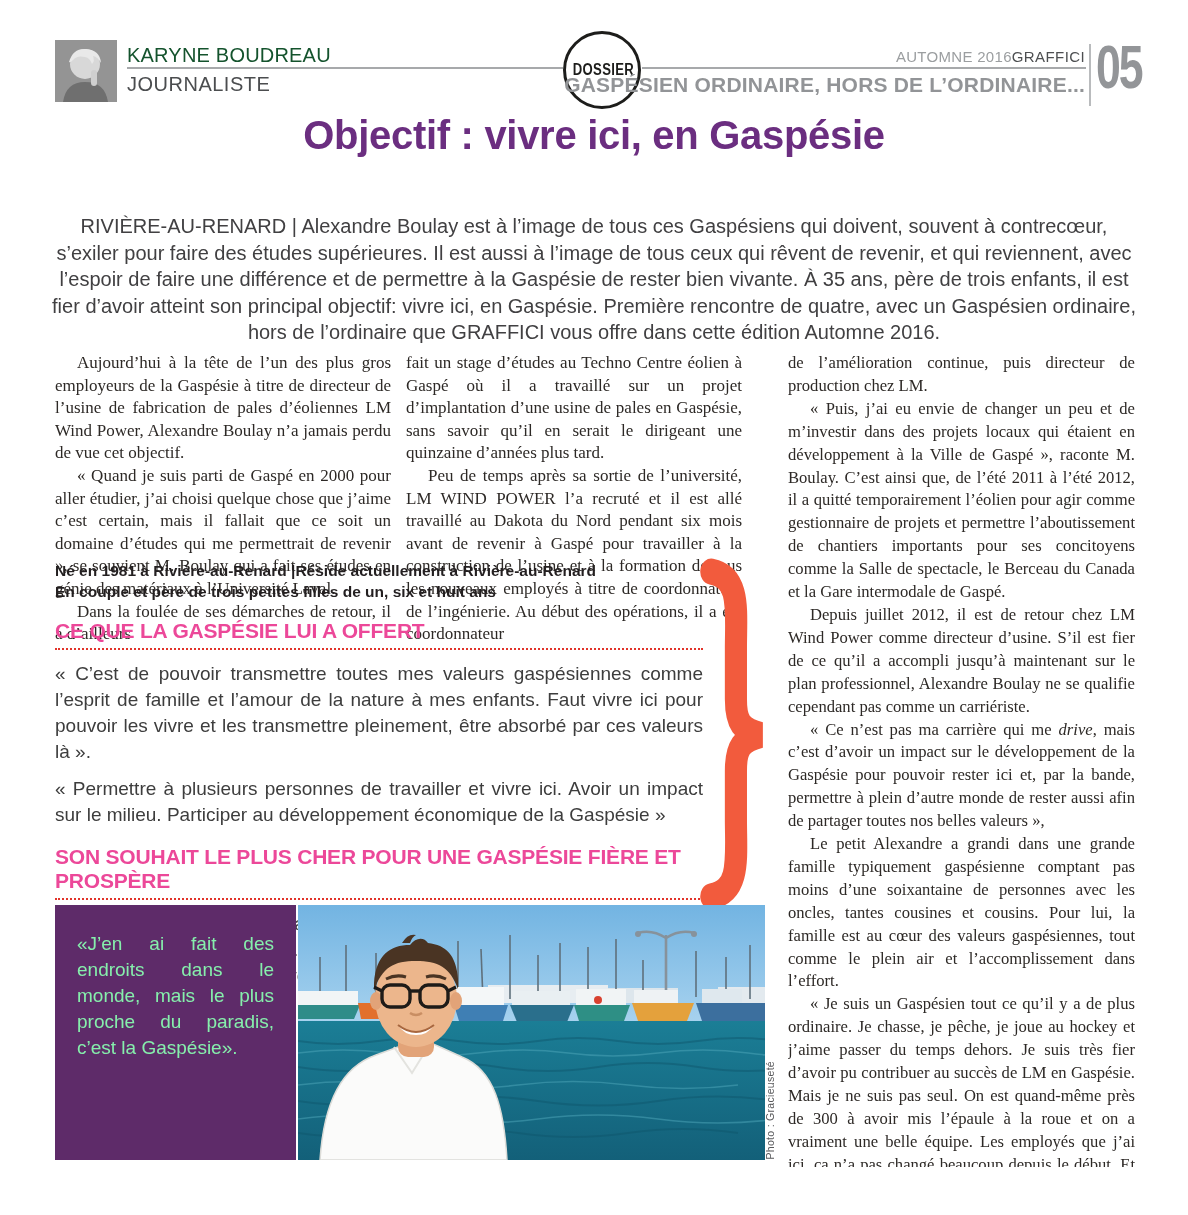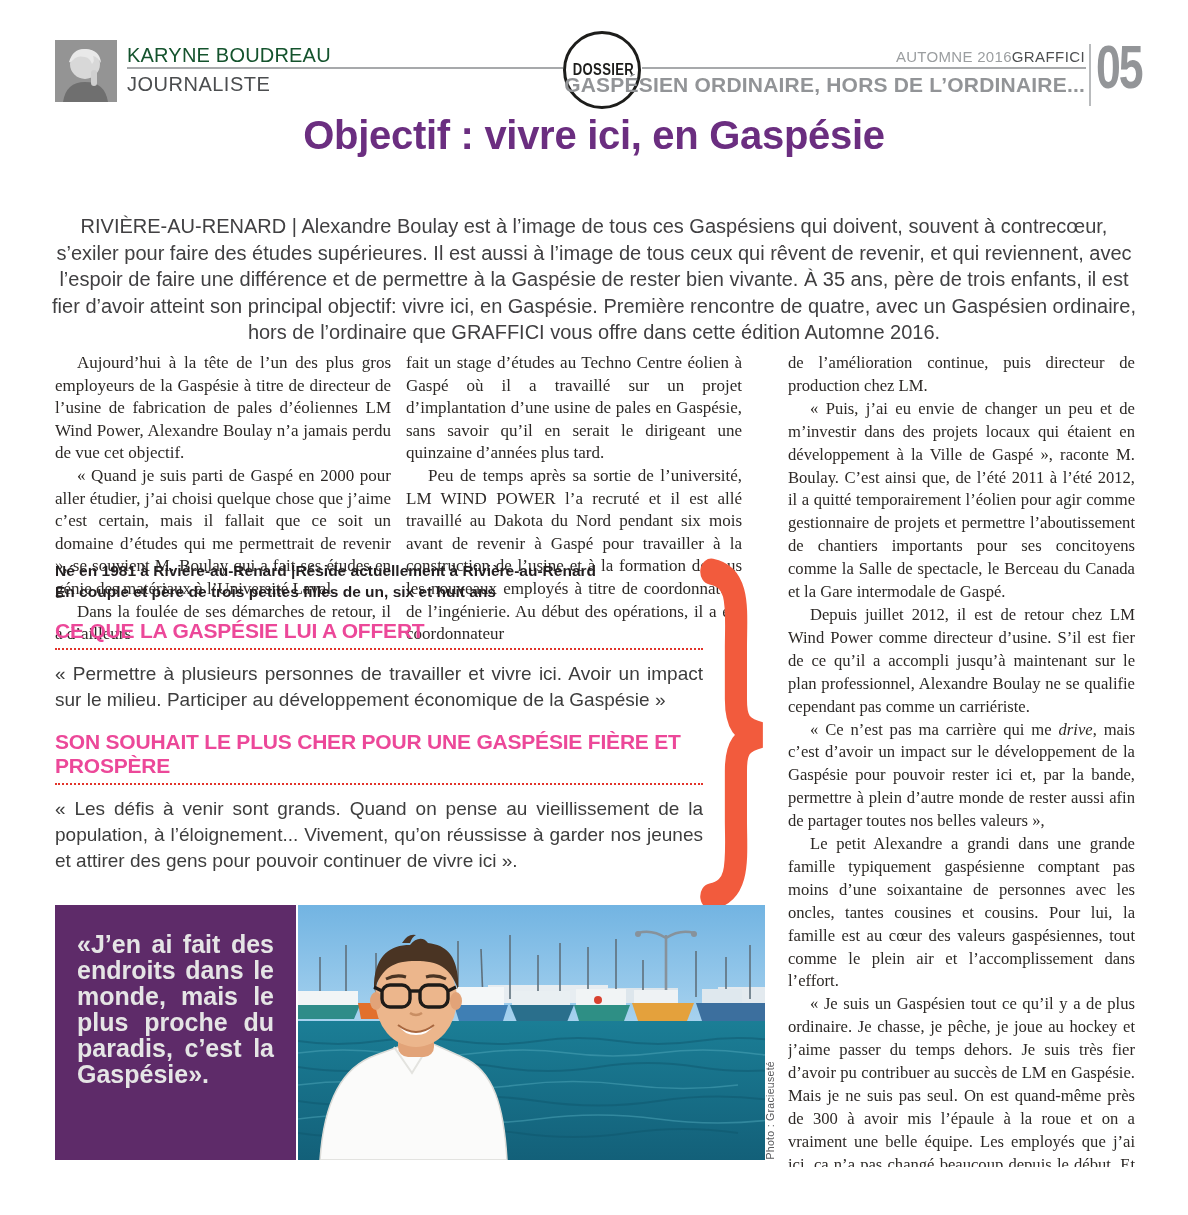--- a/index.html
+++ b/index.html
@@ -45,21 +45,21 @@
   .qhead{margin-top:17px;font-size:21px;font-weight:700;color:#ec4899;letter-spacing:-.2px;
          padding-bottom:5px;border-bottom:2px dotted #e2332a;}
   .qtext{margin-top:11px;font-size:19px;line-height:26px;color:#3d3d3d;text-align:justify;}
 
   
   .brace{position:absolute;left:690px;top:560px;width:82px;height:348px;overflow:visible;}
 
   
   .pquote{position:absolute;left:55px;top:905px;width:241px;height:255px;background:#5e2b69;box-sizing:border-box;
           padding:26px 22px 0 22px;}
-  .pquote div{color:#e5e5e5;font-size:25px;line-height:26px;font-weight:700;text-align:justify;}
+  .pquote div{color:#86efac;font-size:19px;line-height:26px;font-weight:400;text-align:justify;}
   .photo{position:absolute;left:298px;top:905px;width:467px;height:255px;overflow:hidden;}
   .credit{position:absolute;left:764px;top:905px;height:255px;display:flex;align-items:flex-end;}
   .credit span{writing-mode:vertical-rl;transform:rotate(180deg);font-size:10.5px;color:#58595b;letter-spacing:.3px;}
 </style>
 </head>
 <body>
 
 <div id="page">
 
   <div class="avatar">
@@ -98,20 +98,21 @@
   <div class="serifcol" id="col2">
     <p>fait un stage d’études au Techno Centre éolien à Gaspé où il a travaillé sur un projet d’implantation d’une usine de pales en Gaspésie, sans savoir qu’il en serait le dirigeant une quinzaine d’années plus tard.</p>
     <p class="ind">Peu de temps après sa sortie de l’université, LM WIND POWER l’a recruté et il est allé travaillé au Dakota du Nord pendant six mois avant de revenir à Gaspé pour travailler à la construction de l’usine et à la formation de tous les nouveaux employés à titre de coordonnateur de l’ingénierie. Au début des opérations, il a été coordonnateur</p>
   </div>
 
   <div class="qa">
     <div class="bio">Né en 1981 à Rivière-au-Renard |Réside actuellement à Rivière-au-Renard</div>
     <div class="bio">En couple et père de trois petites filles de un, six et huit ans</div>
 
     <div class="qhead">CE QUE LA GASPÉSIE LUI A OFFERT</div>
+    <div class="qtext">« C’est de pouvoir transmettre toutes mes valeurs gaspésiennes comme l’esprit de famille et l’amour de la nature à mes enfants. Faut vivre ici pour pouvoir les vivre et les transmettre pleinement, être absorbé par ces valeurs là ».</div>
 
     <div class="qtext">« Permettre à plusieurs personnes de travailler et vivre ici. Avoir un impact sur le milieu. Participer au développement économique de la Gaspésie »</div>
 
     <div class="qhead">SON SOUHAIT LE PLUS CHER POUR UNE GASPÉSIE FIÈRE ET PROSPÈRE</div>
     <div class="qtext">« Les défis à venir sont grands. Quand on pense au vieillissement de la population, à l’éloignement... Vivement, qu’on réussisse à garder nos jeunes et attirer des gens pour pouvoir continuer de vivre ici ».</div>
   </div>
 
   <svg class="brace" viewBox="0 0 100 360" preserveAspectRatio="none">
     <path d="M26,12 C62,18 56,52 56,92 L56,144 C56,168 63,176 86,181 C63,186 56,194 56,218 L56,268 C56,308 62,342 26,348" fill="none" stroke="#f25b3d" stroke-width="27" stroke-linecap="round"></path>
   </svg>

